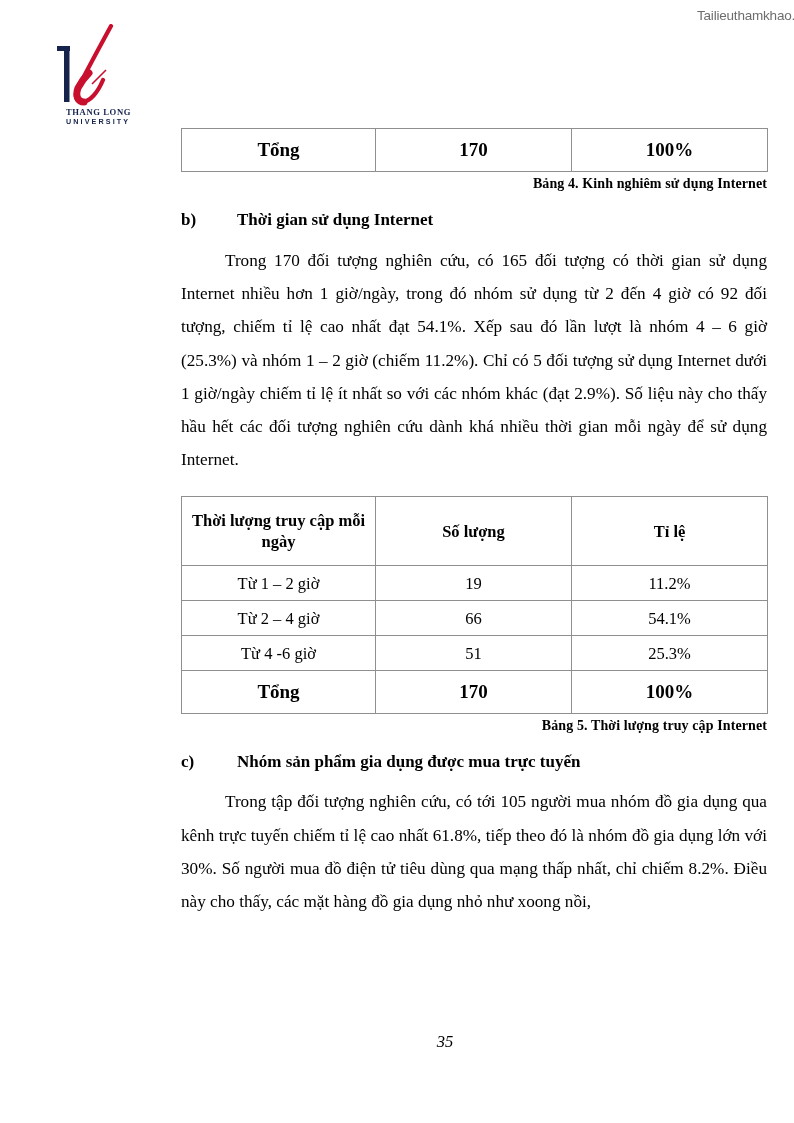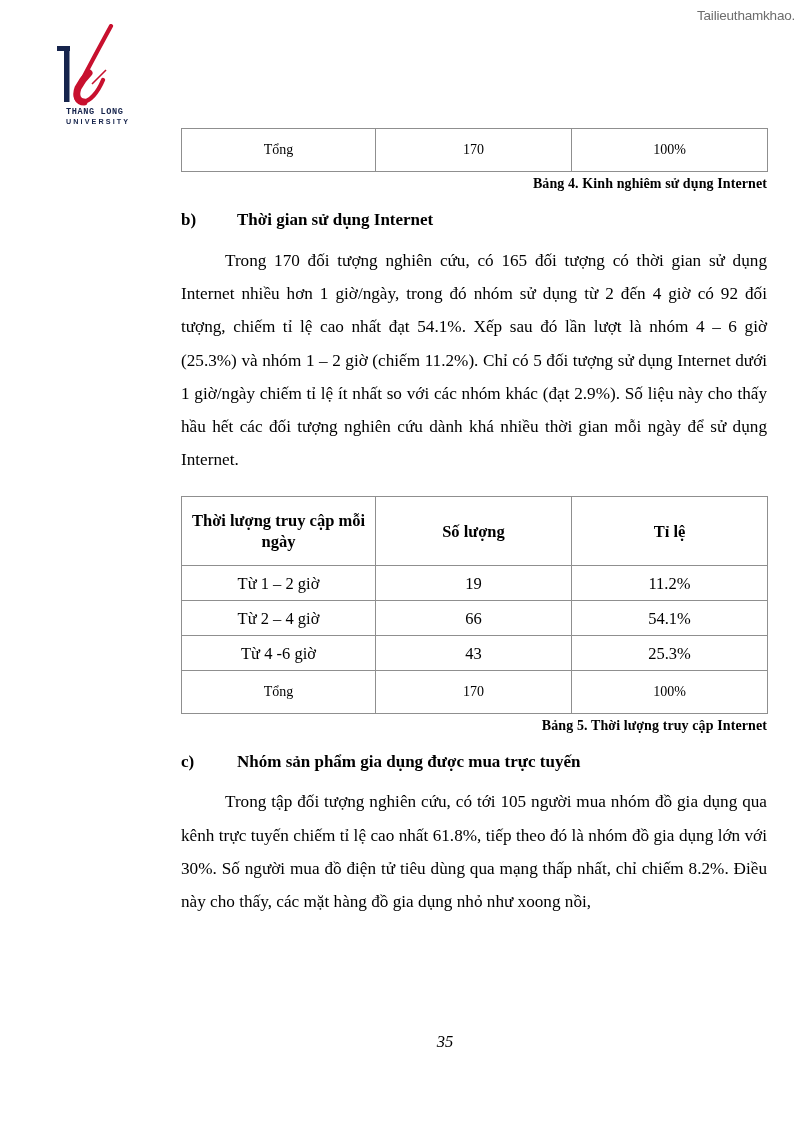--- a/index.html
+++ b/index.html
@@ -43,21 +43,21 @@
   }
   .logo svg { display: block; }
   .logo-text-wrap {
     position: absolute;
     left: 10px;
     top: 84px;
     width: 80px;
     line-height: 1.05;
   }
   .logo-name {
-    font-family: Liberation Mono, monospace;
+    font-family: Liberation Serif, serif;
     font-weight: bold;
     font-size: 8.6px;
     letter-spacing: 0.6px;
     color: #16244c;
     white-space: nowrap;
   }
   .logo-sub {
     font-family: "Liberation Sans", "DejaVu Sans", sans-serif;
     font-weight: bold;
     font-size: 7.2px;
@@ -89,23 +89,23 @@
     vertical-align: middle;
     padding: 4px 3px;
     line-height: 1.28;
   }
   .col-a { width: 194px; }
   .col-b { width: 196px; }
   .col-c { width: 196px; }
 
   tr.row-normal td { height: 26px; }
   tr.row-total td {
-    font-weight: normal;
+    font-weight: bold;
     height: 34px;
-    font-size: 14px;
+    font-size: 19px;
   }
   tr.row-head td {
     font-weight: bold;
     height: 60px;
     font-size: 16.5px;
   }
 
   
   .caption {
     text-align: right;
@@ -232,21 +232,21 @@
           <td>19</td>
           <td>11.2%</td>
         </tr>
         <tr class="row-normal">
           <td>Từ 2 – 4 giờ</td>
           <td>66</td>
           <td>54.1%</td>
         </tr>
         <tr class="row-normal">
           <td>Từ 4 -6 giờ</td>
-          <td>43</td>
+          <td>51</td>
           <td>25.3%</td>
         </tr>
         <tr class="row-total">
           <td>Tổng</td>
           <td>170</td>
           <td>100%</td>
         </tr>
       </tbody>
     </table>
     <div class="caption">Bảng 5. Thời lượng truy cập Internet</div>

